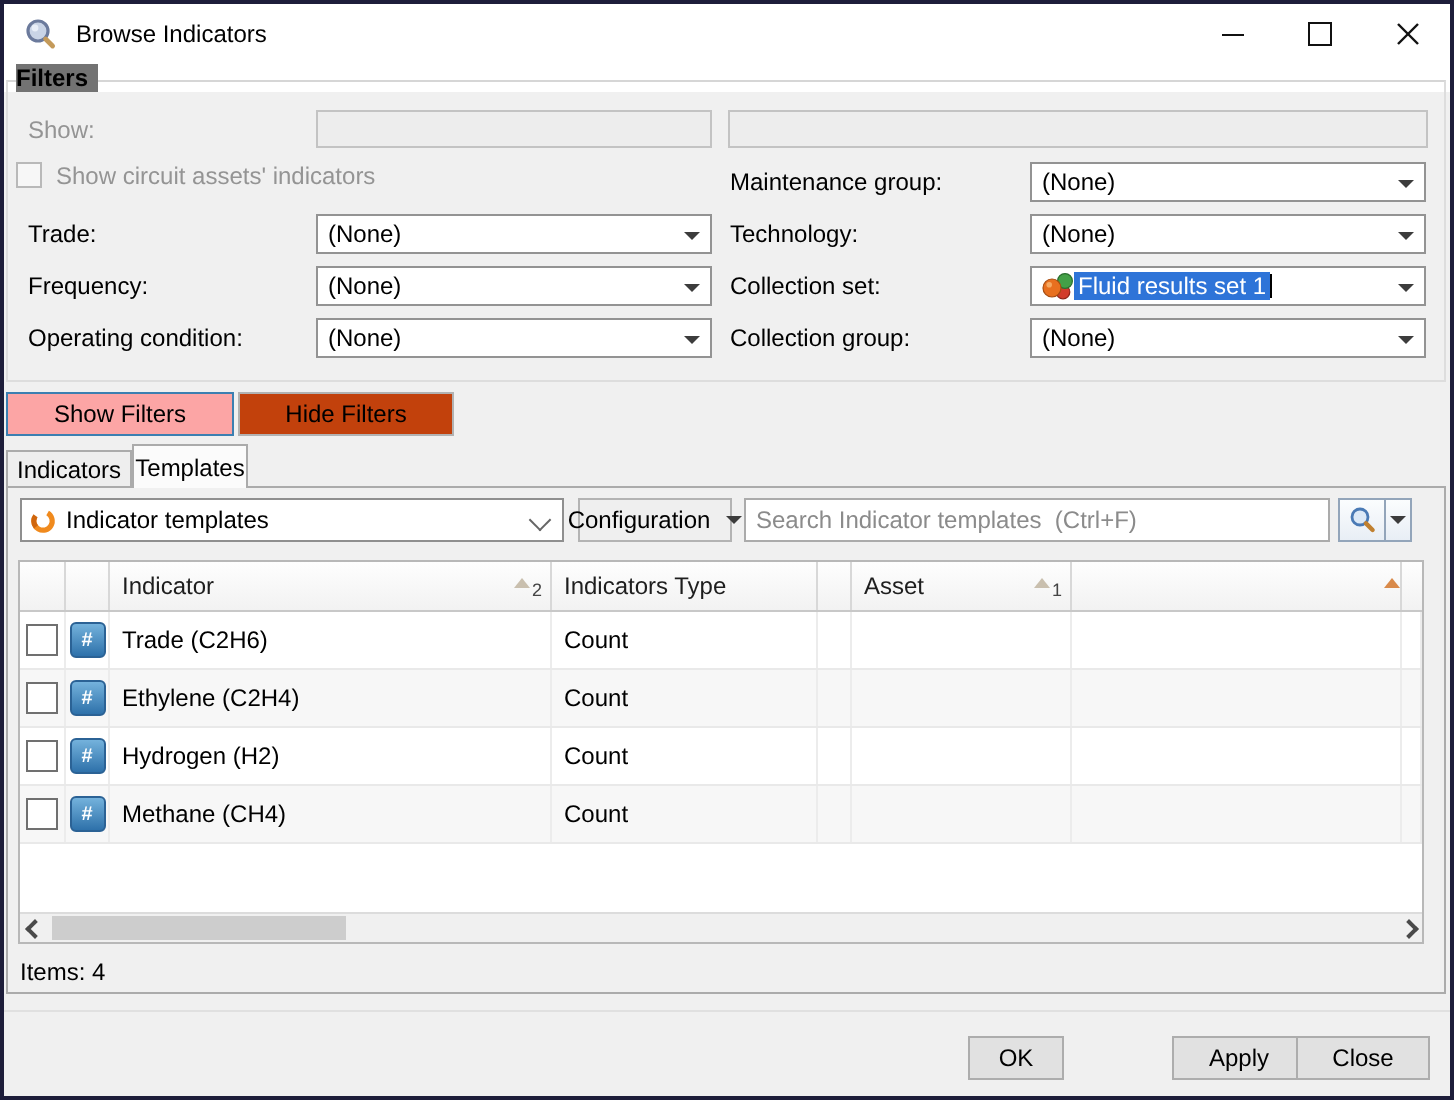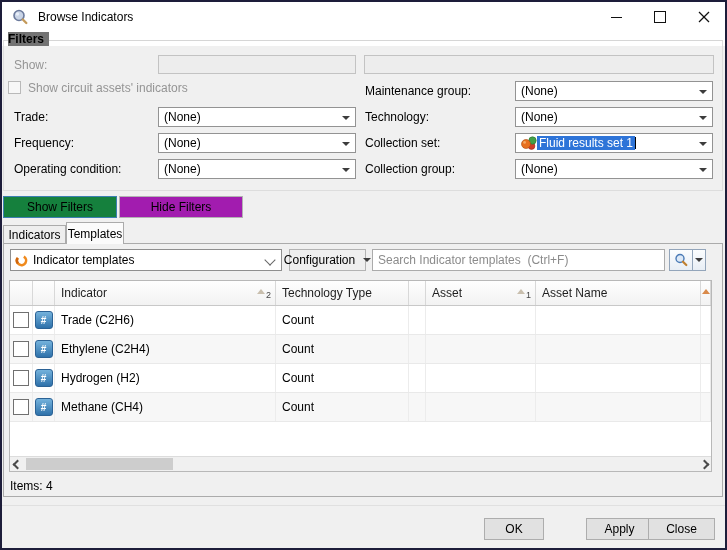--- a/index.html
+++ b/index.html
@@ -21,22 +21,22 @@
   .flabel{position:absolute;white-space:nowrap;}
   .flabel.dis{color:#949494;}
   .disbox{background:#ededed;border:1px solid #c3c3c3;}
   .combo{background:#fff;border:1px solid #939393;height:20px;line-height:18px;padding-left:5px;overflow:hidden;white-space:nowrap;}
   .cmb-arrow{position:absolute;right:5px;top:8px;width:0;height:0;border-left:4px solid transparent;border-right:4px solid transparent;border-top:4px solid #3c3c3c;}
   .cb{width:13px;height:13px;border:1px solid #b9b9b9;background:#f7f7f7;}
   .hl{background:#2e74d8;color:#fff;padding:0 2px;}
   .caret{display:inline-block;width:1px;height:12px;background:#000;vertical-align:-2px;}
 
   .filter-btn{display:flex;align-items:center;justify-content:center;height:22px;}
-  #show-filters{left:3px;top:196px;width:114px;background:#15803d;border:1px solid #3c7fb1;}
-  #hide-filters{left:119px;top:196px;width:124px;background:#a21caf;border:1px solid #b2b2b2;}
+  #show-filters{left:3px;top:196px;width:114px;background:#fca5a5;border:1px solid #3c7fb1;}
+  #hide-filters{left:119px;top:196px;width:108px;background:#c2410c;border:1px solid #b2b2b2;}
 
   
   .tab{display:flex;align-items:center;justify-content:center;}
   #tab-indicators{left:3px;top:225px;width:63px;height:19px;background:#eeeeee;border:1px solid #ababab;border-bottom:none;}
   #tab-templates{left:66px;top:222px;width:58px;height:22px;background:#fbfbfb;border:1px solid #ababab;border-bottom:none;z-index:3;}
   #tab-panel{left:3px;top:243px;width:720px;height:254px;border:1px solid #ababab;background:#f0f0f0;}
 
   
   #view-combo{left:10px;top:249px;width:272px;height:22px;background:#fff;border:1px solid #8f8f8f;display:flex;align-items:center;gap:5px;padding-left:4px;}
   #view-chevron{position:absolute;right:7px;top:8px;width:7px;height:7px;border-left:1px solid #666;border-bottom:1px solid #666;transform:rotate(-45deg);margin-top:-2px;}
@@ -71,21 +71,21 @@
   .chev-l{width:5px;height:5px;border-left:2px solid #4a4a4a;border-bottom:2px solid #4a4a4a;transform:rotate(45deg);}
   .chev-r{width:5px;height:5px;border-right:2px solid #4a4a4a;border-top:2px solid #4a4a4a;transform:rotate(45deg);}
   #sb-thumb{position:absolute;left:16px;top:1px;width:147px;height:12px;background:#cdcdcd;}
   #sb-track-right{flex:1;}
 
   #items-label{left:10px;top:479px;}
 
   
   #footer-line{left:2px;top:505px;width:723px;height:1px;background:#e0e0e0;}
   .dlg-btn{display:flex;align-items:center;justify-content:center;height:22px;background:#e1e1e1;border:1px solid #adadad;}
-  #ok-btn{left:484px;top:518px;width:60px;}
+  #ok-btn{left:484px;top:518px;width:48px;}
   #apply-btn{left:570px;top:518px;width:67px;margin-left:16px;}
   #close-btn{left:648px;top:518px;width:67px;}
 </style>
 </head>
 <body>
 
 <div class="abs" id="window" style="inset:0;">
 
   <div class="abs" id="titlebar">
     <span class="abs" style="left:10px;top:7px;width:16px;height:16px;">
@@ -209,33 +209,30 @@
       <div class="hcell empty"></div>
       <div class="hcell empty"></div>
       <div class="hcell">
         <span>Indicator</span>
         <span class="sort">
             <span class="sort-tri"></span>
             <span class="sort-num">2</span>
           </span>
       </div>
       <div class="hcell">
-        <span>Technology Type</span>
+        <span>Indicators Type</span>
       </div>
       <div class="hcell empty"></div>
       <div class="hcell">
         <span>Asset</span>
         <span class="sort">
             <span class="sort-tri"></span>
             <span class="sort-num">1</span>
           </span>
       </div>
-      <div class="hcell">
-        <span>Asset Name</span>
-      </div>
       <div class="hcell empty">
         <span class="sort" style="right:0;">
             <span class="sort-tri" style="border-bottom-color:#d98a4a;"></span>
           </span>
       </div>
     </div>
 
     <div class="trow data-row">
       <div class="dcell ctr">
           <span class="rowcb"></span>

